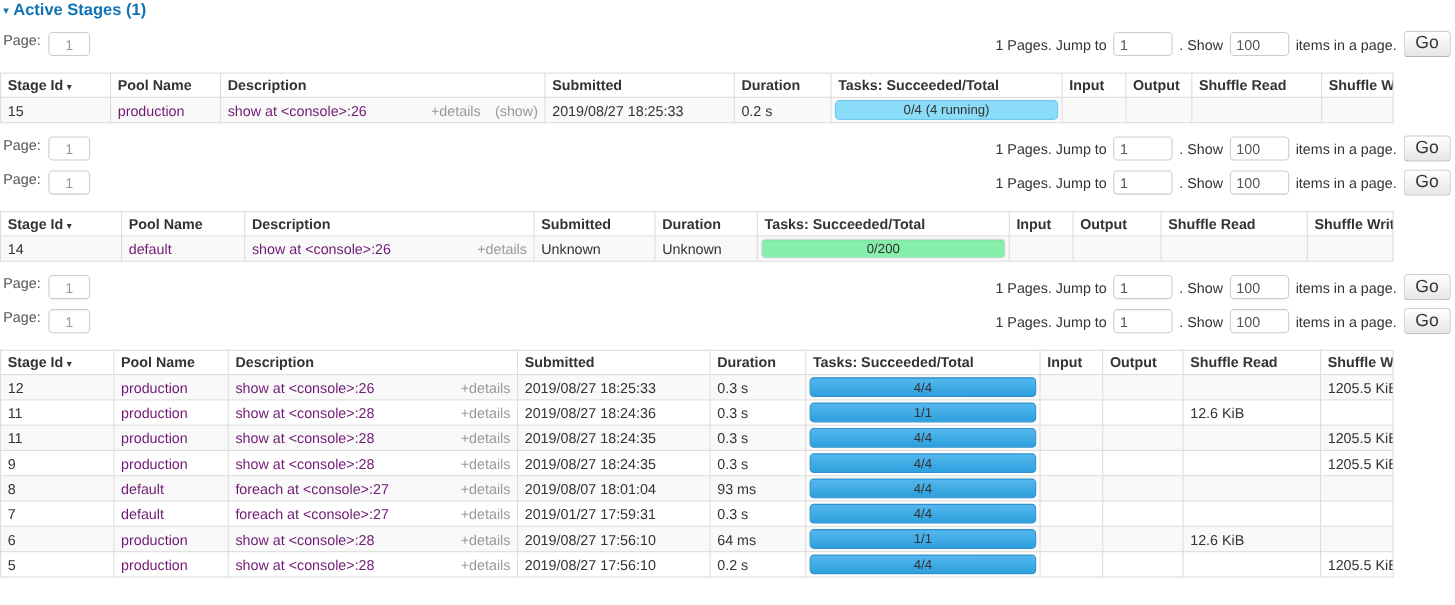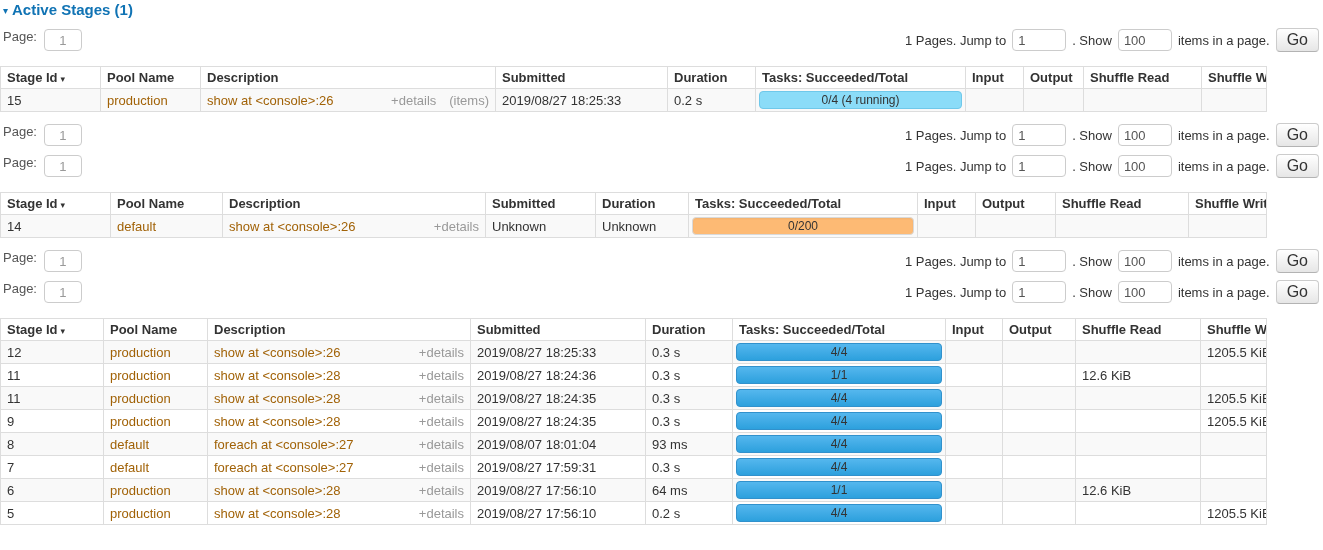--- a/index.html
+++ b/index.html
@@ -42,34 +42,34 @@
   th, td {
     border:1px solid #ddd; text-align:left; vertical-align:middle;
     overflow:hidden; white-space:nowrap;
   }
   th { font-weight:bold; padding:3px 6px; background:#fff; color:#333; }
   td { padding:3px 6px; }
   tbody tr:nth-child(odd) { background:#f9f9f9; }
   tbody tr:nth-child(even) { background:#fff; }
   .sort-arrow { font-size:9px; color:#333; margin-left:3px; }
 
-  a.cell-link { color:#a16207; text-decoration:none; cursor:pointer; }
+  a.cell-link { color:#701a75; text-decoration:none; cursor:pointer; }
   .muted { color:#999; cursor:pointer; }
   .desc-wrap { display:flex; align-items:center; }
   .desc-wrap .flex-spacer { flex:1; }
   .kill { margin-left:13px; }
 
   .td-tasks { padding:2px 3px; }
   .pbar {
     height:18px; line-height:16px; border-radius:4px; text-align:center;
     font-size:12px; color:#333; width:100%;
   }
   .pbar.running { background:#8bdcf8; border:1px solid #6fc8ea;text-align:center; }
   .pbar.done { background:linear-gradient(#55b7ee,#2da0dd); border:1px solid #3191cc; }
-  .pbar.empty { background:#fdba74; border:1px solid #d9d9d9; box-shadow:inset 0 1px 2px rgba(0,0,0,.05); }
+  .pbar.empty { background:#86efac; border:1px solid #d9d9d9; box-shadow:inset 0 1px 2px rgba(0,0,0,.05); }
 
   
   .tbl-0 th:nth-child(1){width:100px} .tbl-0 th:nth-child(2){width:100px}
   .tbl-0 th:nth-child(3){width:295px} .tbl-0 th:nth-child(4){width:172px}
   .tbl-0 th:nth-child(5){width:88px}  .tbl-0 th:nth-child(6){width:210px}
   .tbl-0 th:nth-child(7){width:58px}  .tbl-0 th:nth-child(8){width:60px}
   .tbl-0 th:nth-child(9){width:118px}
 
   .tbl-1 th:nth-child(1){width:110px} .tbl-1 th:nth-child(2){width:112px}
   .tbl-1 th:nth-child(3){width:263px} .tbl-1 th:nth-child(4){width:110px}
@@ -125,21 +125,21 @@
         </thead>
       <tbody>
           <tr>
             <td>15</td>
             <td><a class="cell-link">production</a></td>
             <td>
               <div class="desc-wrap">
                 <a class="cell-link">show at &lt;console&gt;:26</a>
                 <span class="flex-spacer"></span>
                 <span class="muted">+details</span>
-                <a class="muted kill">(items)</a>
+                <a class="muted kill">(show)</a>
               </div>
             </td>
             <td>2019/08/27 18:25:33</td>
             <td>0.2 s</td>
             <td class="td-tasks">
               <div class="pbar running">0/4 (4 running)</div>
             </td>
             <td></td>
             <td></td>
             <td></td>
@@ -374,21 +374,21 @@
           <tr>
             <td>7</td>
             <td><a class="cell-link">default</a></td>
             <td>
               <div class="desc-wrap">
                 <a class="cell-link">foreach at &lt;console&gt;:27</a>
                 <span class="flex-spacer"></span>
                 <span class="muted">+details</span>
               </div>
             </td>
-            <td>2019/08/27 17:59:31</td>
+            <td>2019/01/27 17:59:31</td>
             <td>0.3 s</td>
             <td class="td-tasks">
               <div class="pbar done">4/4</div>
             </td>
             <td></td>
             <td></td>
             <td></td>
             <td></td>
           </tr>
           <tr>

